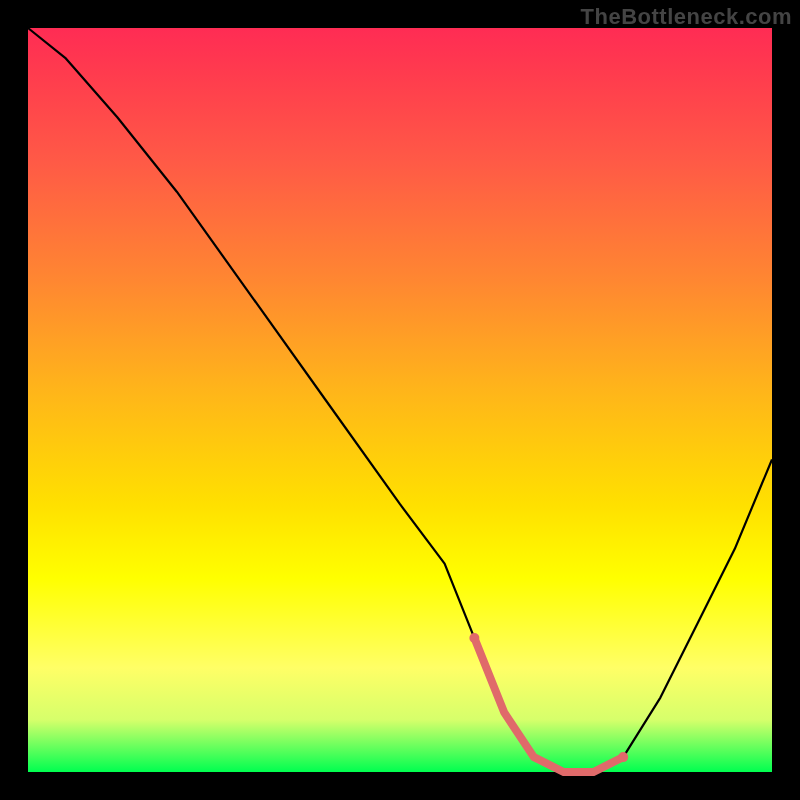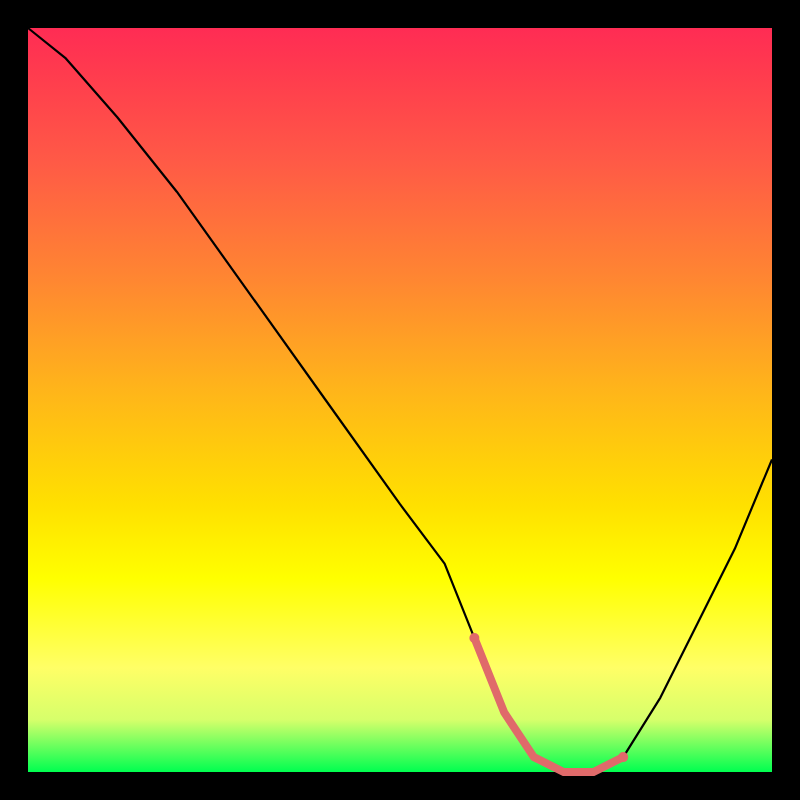--- a/index.html
+++ b/index.html
@@ -45,20 +45,21 @@
   svg.curve {
     position: absolute;
     left: 0; top: 0; width: 100%; height: 100%;
     overflow: visible;
   }
 </style>
 </head>
 <body>
 
 <div class="chart-container">
+  <div class="watermark">TheBottleneck.com</div>
   <div class="plot-area">
     <div class="gradient-bg"></div>
     <svg class="curve" viewBox="0 0 744 744" preserveAspectRatio="none">
       <path id="main-curve" fill="none" stroke="#000" stroke-width="2.2" stroke-linejoin="round" d="M0.0 0.0 L37.2 29.8 L89.3 89.3 L148.8 163.7 L223.2 267.8 L297.6 372.0 L372.0 476.2 L416.6 535.7 L446.4 610.1 L476.2 684.5 L505.9 729.1 L535.7 744.0 L565.4 744.0 L595.2 729.1 L632.4 669.6 L669.6 595.2 L706.8 520.8 L744.0 431.5"></path>
       <path id="highlight-curve" fill="none" stroke="#e06a6a" stroke-width="8" stroke-linecap="round" d="M446.4 610.1 L476.2 684.5 L505.9 729.1 L535.7 744.0 L565.4 744.0 L595.2 729.1"></path>
       <circle id="hl-dot-left" r="5" fill="#e06a6a" cx="446.4" cy="610.08"></circle>
       <circle id="hl-dot-right" r="5" fill="#e06a6a" cx="595.2" cy="729.12"></circle>
     </svg>
   </div>
 </div>

